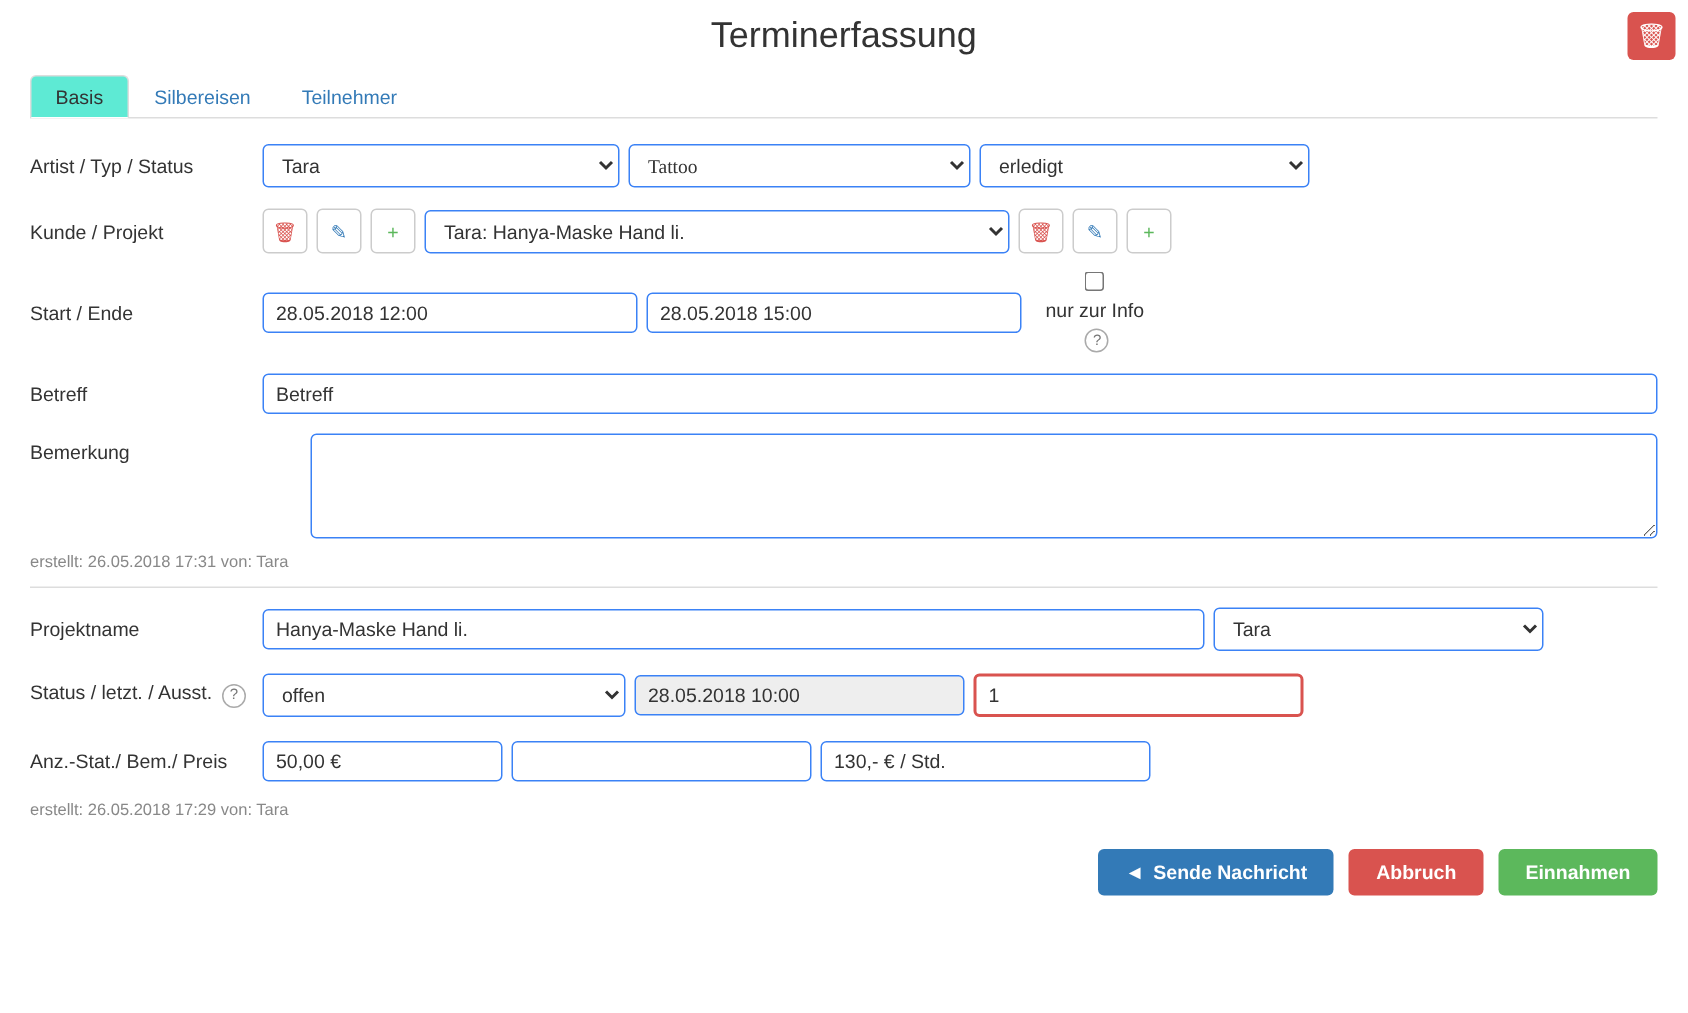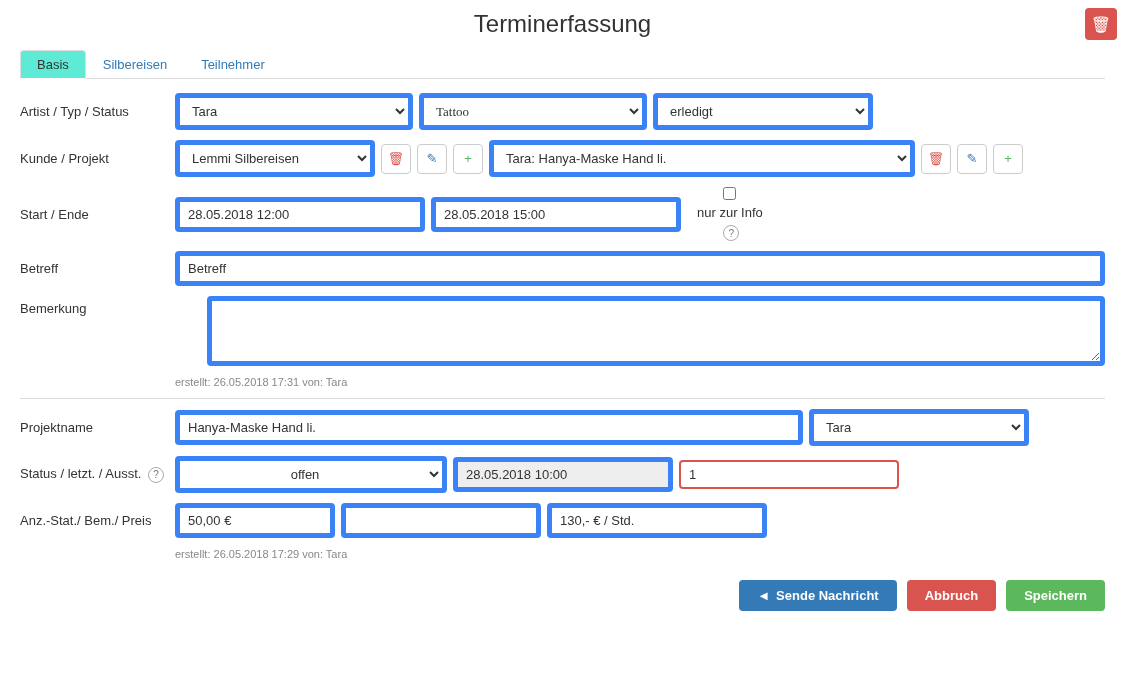--- a/index.html
+++ b/index.html
@@ -74,21 +74,21 @@
       color: #333;
       flex-shrink: 0;
     }
     .form-controls {
       display: flex;
       align-items: center;
       flex: 1;
       gap: 6px;
     }
     select, input[type="text"], textarea {
-      border: 5px solid #3b82f6;
+      border: 1px solid #3b82f6;
       border-radius: 4px;
       padding: 5px 8px;
       font-size: 13px;
       color: #333;
       background: #fff;
       outline: none;
     }
     .select-artist {
       width: 238px;
     }
@@ -96,21 +96,21 @@
       width: 228px;
       font-family: Liberation Serif, serif;
     }
     .select-status-top {
       width: 220px;
     }
     .select-kunde {
       width: 200px;
     }
     .projekt-field {
-      width: 426px;
+      width: 390px;
     }
     .input-start {
       width: 250px;
     }
     .input-end {
       width: 250px;
     }
     .input-betreff {
       flex: 1;
       border-color: #f0ad4e;
@@ -165,39 +165,37 @@
       border-radius: 50%;
       border: 1px solid #aaa;
       font-size: 10px;
       color: #777;
       cursor: default;
       margin-left: 3px;
     }
     .created-info {
       font-size: 11px;
       color: #888;
-      margin-left: 155px;
       margin-bottom: 6px;
     }
     
     .section-divider {
       border: none;
       border-top: 1px solid #ddd;
       margin: 10px 0;
     }
     
     .projektname-field {
       width: 628px;
     }
     .select-artist-bottom {
       width: 220px;
     }
     .select-status-bottom {
-      width: 272px;
-      text-align: center;
+      width: 242px;
     }
     .input-letzte {
       width: 220px;
       background: #eee;
     }
     .input-ausst {
       width: 220px;
       border: 2px solid #d9534f !important;
     }
     .input-anzstat {
@@ -266,23 +264,20 @@
       <select class="select-status-top">
         <option>erledigt</option>
         <option>offen</option>
       </select>
     </div>
   </div>
 
   <div class="form-row">
     <div class="form-label">Kunde / Projekt</div>
     <div class="form-controls">
-      <select class="select-kunde">
-        <option>Lemmi Silbereisen</option>
-      </select>
       <button class="icon-btn danger" title="Löschen">🗑</button>
       <button class="icon-btn primary" title="Bearbeiten">✎</button>
       <button class="icon-btn success" title="Hinzufügen">+</button>
       <select class="projekt-field">
         <option>Tara: Hanya-Maske Hand li.</option>
       </select>
       <button class="icon-btn danger" title="Löschen">🗑</button>
       <button class="icon-btn primary" title="Bearbeiten">✎</button>
       <button class="icon-btn success" title="Hinzufügen">+</button>
     </div>
@@ -353,16 +348,16 @@
     </div>
   </div>
 
   <div class="created-info">erstellt: 26.05.2018 17:29 von: Tara</div>
 
   <div class="footer-buttons">
     <button class="btn btn-send">
       <span class="send-icon">◄</span><span>Sende Nachricht</span>
     </button>
     <button class="btn btn-abort">Abbruch</button>
-    <button class="btn btn-save">Speichern</button>
+    <button class="btn btn-save">Einnahmen</button>
   </div>
 
 </div>
 
 </body></html>

